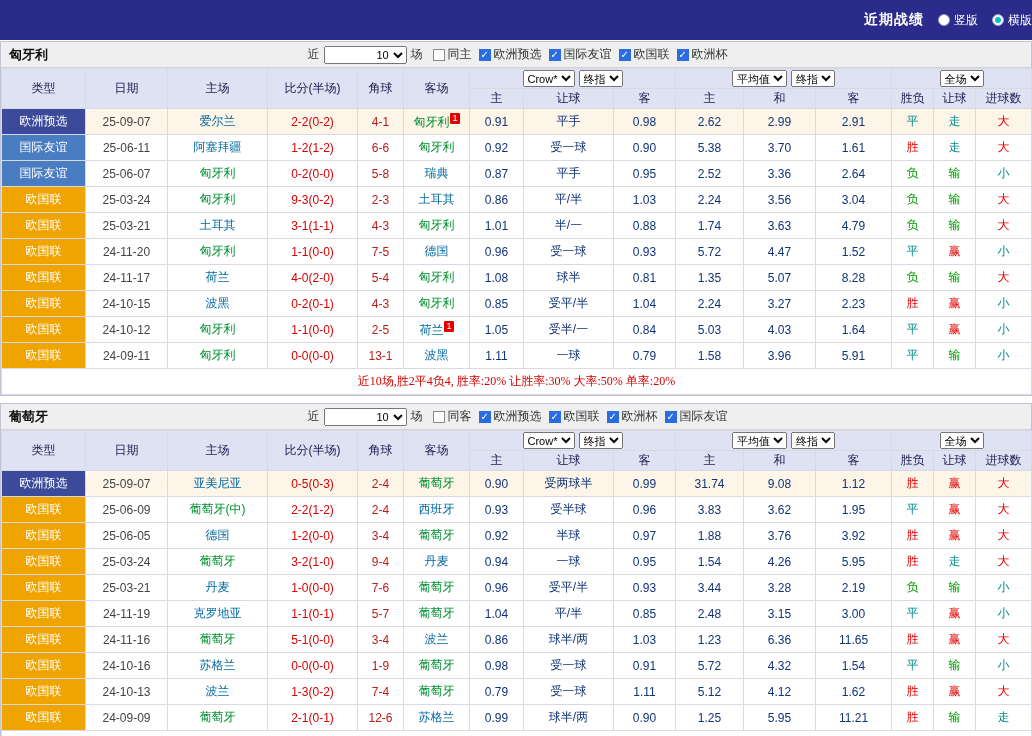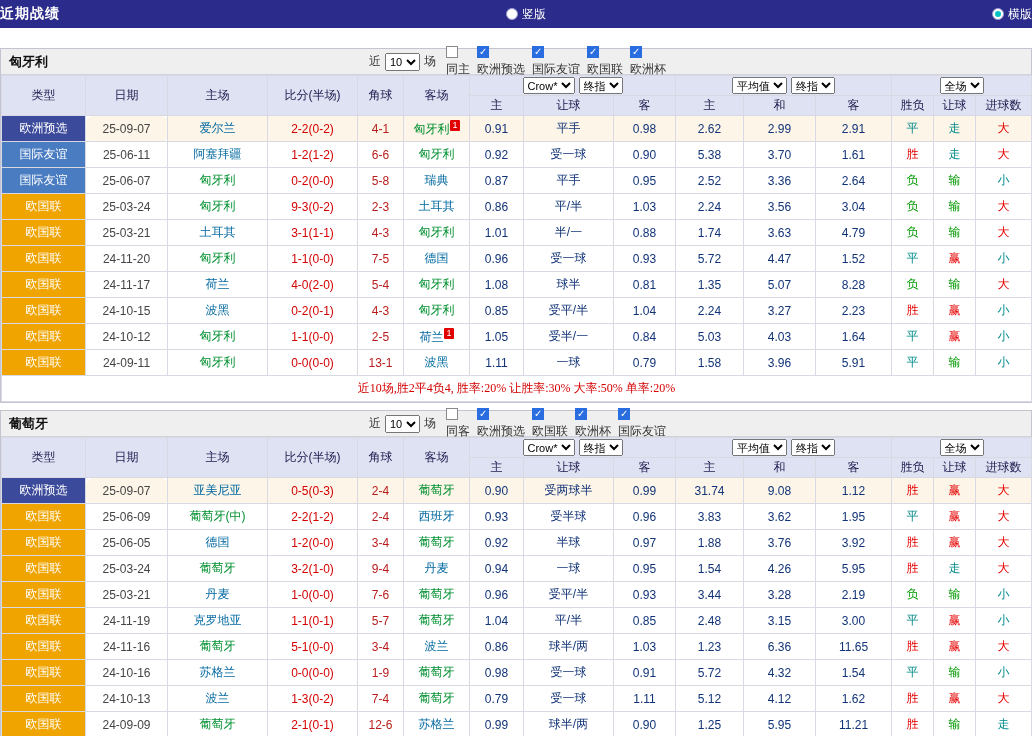--- a/index.html
+++ b/index.html
@@ -6,28 +6,28 @@
   html,body { margin:0; padding:0; }
   body {
     width:1032px;
     background:#fff;
     font-family:"Liberation Sans","DejaVu Sans",sans-serif;
     font-size:12px;
     color:#222;
   }
   
   .top-bar {
-    height:28px;
+    height:40px;
     background:var(--topbar-bg,#2b2b8b);
     color:#fff;
     display:flex;
     align-items:center;
-    justify-content:space-between;
+    justify-content:flex-end;
     gap:14px;
-    margin-bottom:20px;
+    margin-bottom:1px;
   }
   .top-title { font-weight:bold; font-size:14px; letter-spacing:1px; }
   .radio-opt { display:inline-flex; align-items:center; gap:4px; cursor:pointer; font-size:12px; color:#fff; }
   .radio {
     width:12px; height:12px; border-radius:50%;
     background:#fff; display:inline-block; position:relative;
     border:1px solid #9a9ad0;
   }
   .radio.checked::after {
     content:""; position:absolute; left:2px; top:2px;
@@ -37,22 +37,22 @@
   
   .section { width:1032px; border:1px solid #c3c3d2; }
   .section + .section { margin-top:7px; }
   .section-head {
     height:26px; background:#efefef; position:relative;
     display:flex; align-items:center; border-bottom:1px solid #d3d3de;
   }
   .team-name { position:absolute; left:8px; font-weight:bold; font-size:13px; color:#111; z-index:2; }
   .filter { width:100%; display:flex; justify-content:center; align-items:center; color:#333; }
   .flabel { margin:0 3px; }
-  .count-select { font-size:11px; height:18px; margin:8px 1px; }
-  .cb { display:inline-flex; align-items:flex-start; margin-left:7px; gap:3px; cursor:pointer;flex-direction:column; }
+  .count-select { font-size:11px; height:18px; margin:8px 1px;padding-left:48px; }
+  .cb { display:inline-flex; align-items:center; margin-left:7px; gap:3px; cursor:pointer; }
   .cbox {
     width:12px; height:12px; border:1px solid #8a8a8a; background:#fff;
     display:inline-block; position:relative;
   }
   .cbox.checked { background:var(--accent-checkbox,#2a6de0); border-color:var(--accent-checkbox,#2a6de0); }
   .cbox.checked::after { content:"✓"; position:absolute; color:#fff; font-size:10px; left:1px; top:-1px; }
   
   table.results { width:100%; border-collapse:collapse; table-layout:fixed; font-size:12px; }
   .results th, .results td {
     border:1px solid #d9d9e3; text-align:center; padding:0 2px;

